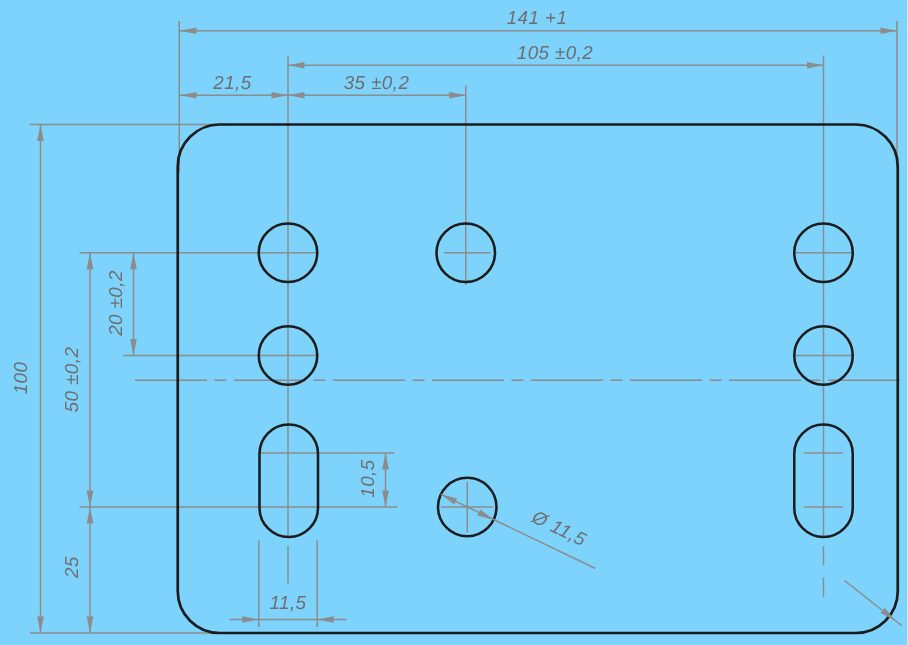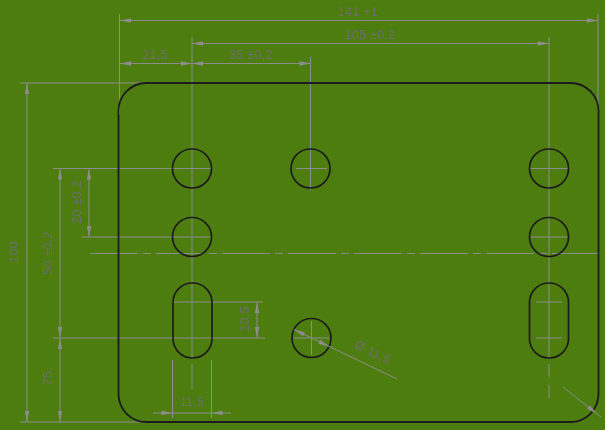--- a/index.html
+++ b/index.html
@@ -1,17 +1,17 @@
 <!DOCTYPE html>
 <html><head>
 <meta charset="utf-8">
 <style>
   html,body{margin:0;padding:0;background:#ffffff;}
-  .stage{position:relative;width:605px;height:430px;background:#4d7c0f;overflow:hidden;
-         font-family:"Liberation Sans",sans-serif;}
+  .stage{position:relative;width:605px;height:430px;background:#7dd3fc;overflow:hidden;
+         font-family:"Liberation Sans",sans-serif;font-style:italic;}
   svg{position:absolute;left:0;top:0;}
   .thin{stroke:#8c8c8c;stroke-width:1;fill:none;}
   .dark{stroke:#1c1c1c;stroke-width:1.8;fill:none;}
   .hole{stroke:#1c1c1c;stroke-width:1.7;fill:none;}
   .arr{fill:#8c8c8c;stroke:none;}
   .dim{font-family:"Liberation Sans",sans-serif;font-size:12.5px;fill:#6e6e6e;letter-spacing:0.3px;}
 </style>
 </head>
 <body>
 

